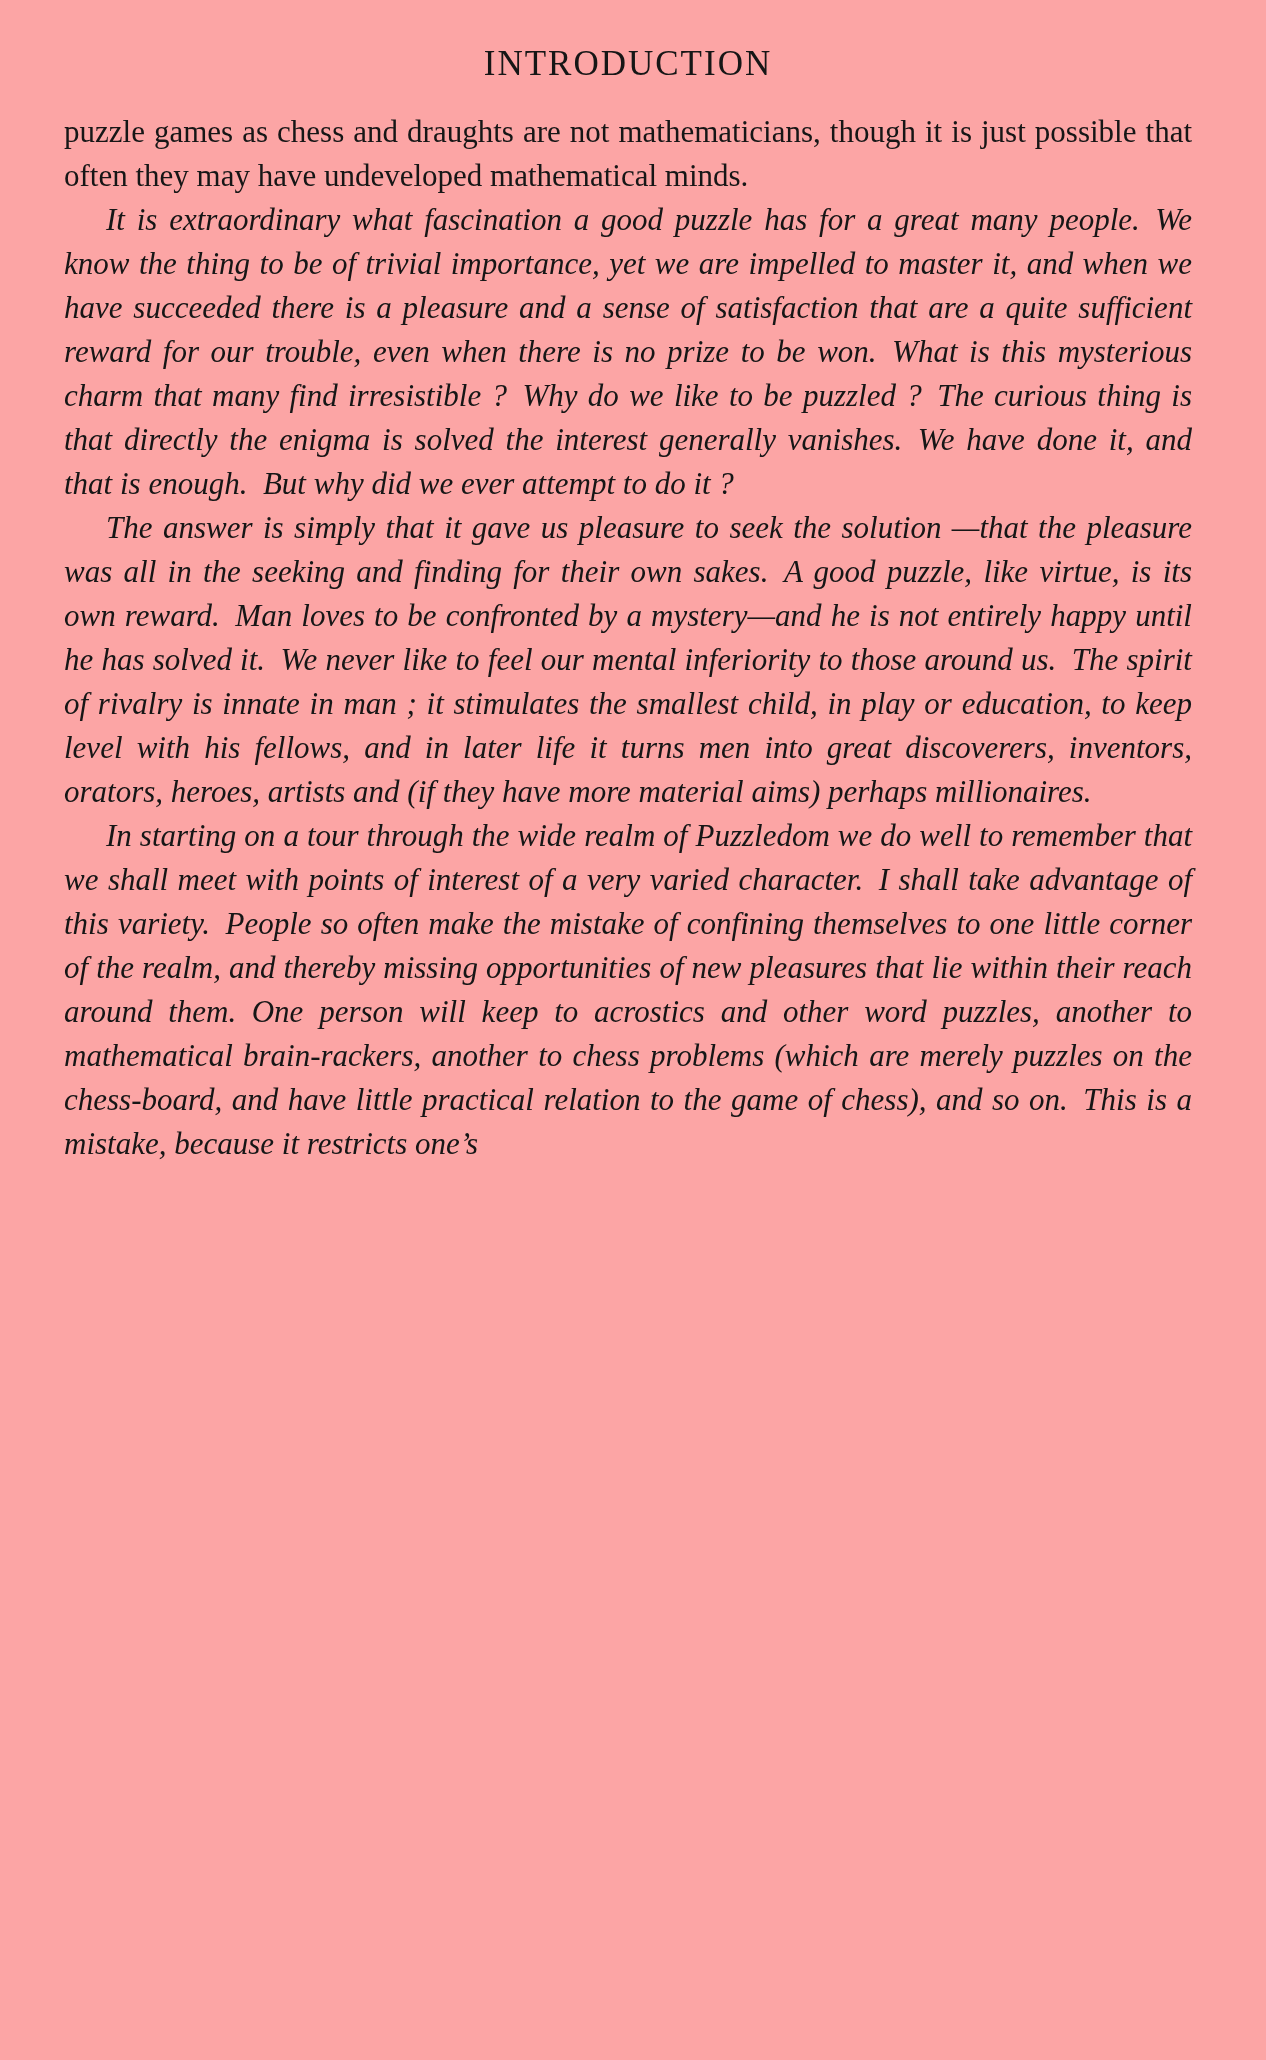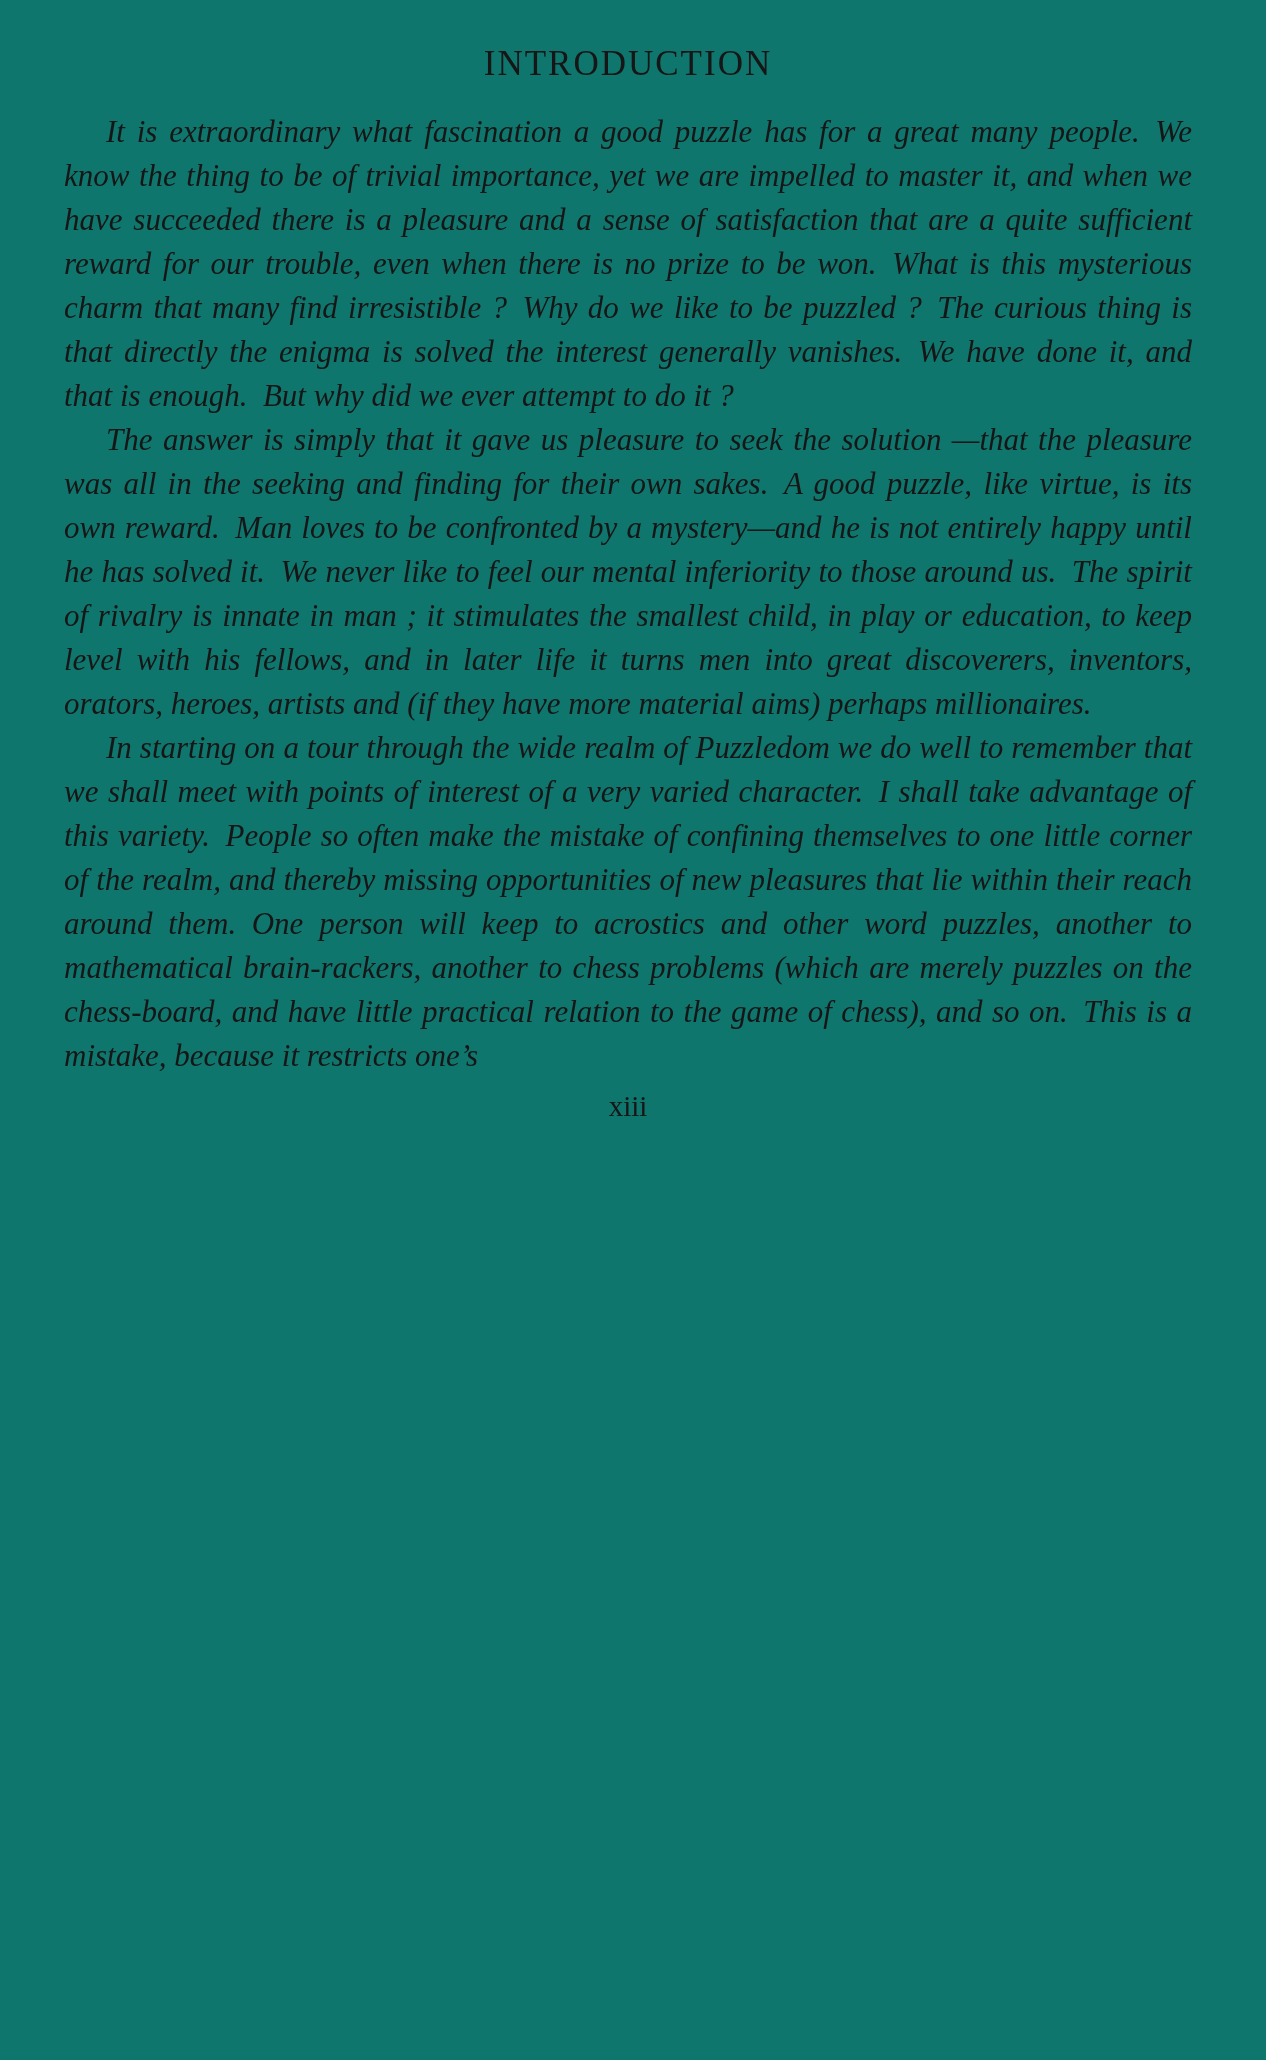--- a/index.html
+++ b/index.html
@@ -12,21 +12,21 @@
     background: #fcfbf8;
     font-family: "Liberation Serif", "DejaVu Serif", serif;
     color: #141414;
     overflow: hidden;
   }
   .page {
     box-sizing: border-box;
     width: 1266px;
     height: 2060px;
     padding: 44px 74px 0 64px;
-    background: #0f766e;
+    background: #fca5a5;
   }
   .page-title {
     font-size: 35px;
     font-weight: normal;
     letter-spacing: 2px;
     text-align: center;
     margin: 0 0 26px 0;
     color: #161616;
   }
   .text-body p {
@@ -50,20 +50,20 @@
   }
 </style>
 </head>
 <body>
 
 <div class="page">
 
   <h1 class="page-title">INTRODUCTION</h1>
 
   <div class="text-body">
+    <p>puzzle games as chess and draughts are not mathematicians, though it is just possible that often they may have undeveloped mathematical minds.</p>
     <p class="indent">It is extraordinary what fascination a good puzzle has for a great many people. We know the thing to be of trivial importance, yet we are impelled to master it, and when we have succeeded there is a pleasure and a sense of satisfaction that are a quite sufficient reward for our trouble, even when there is no prize to be won. What is this mysterious charm that many find irresistible ? Why do we like to be puzzled ? The curious thing is that directly the enigma is solved the interest generally vanishes. We have done it, and that is enough. But why did we ever attempt to do it ?</p>
     <p class="indent">The answer is simply that it gave us pleasure to seek the solution —that the pleasure was all in the seeking and finding for their own sakes. A good puzzle, like virtue, is its own reward. Man loves to be confronted by a mystery—and he is not entirely happy until he has solved it. We never like to feel our mental inferiority to those around us. The spirit of rivalry is innate in man ; it stimulates the smallest child, in play or education, to keep level with his fellows, and in later life it turns men into great discoverers, inventors, orators, heroes, artists and (if they have more material aims) perhaps millionaires.</p>
     <p class="indent">In starting on a tour through the wide realm of Puzzledom we do well to remember that we shall meet with points of interest of a very varied character. I shall take advantage of this variety. People so often make the mistake of confining themselves to one little corner of the realm, and thereby missing opportunities of new pleasures that lie within their reach around them. One person will keep to acrostics and other word puzzles, another to mathematical brain-rackers, another to chess problems (which are merely puzzles on the chess-board, and have little practical relation to the game of chess), and so on. This is a mistake, because it restricts one’s</p>
   </div>
 
-  <div class="page-number">xiii</div>
 
 </div>
 
 </body></html>

